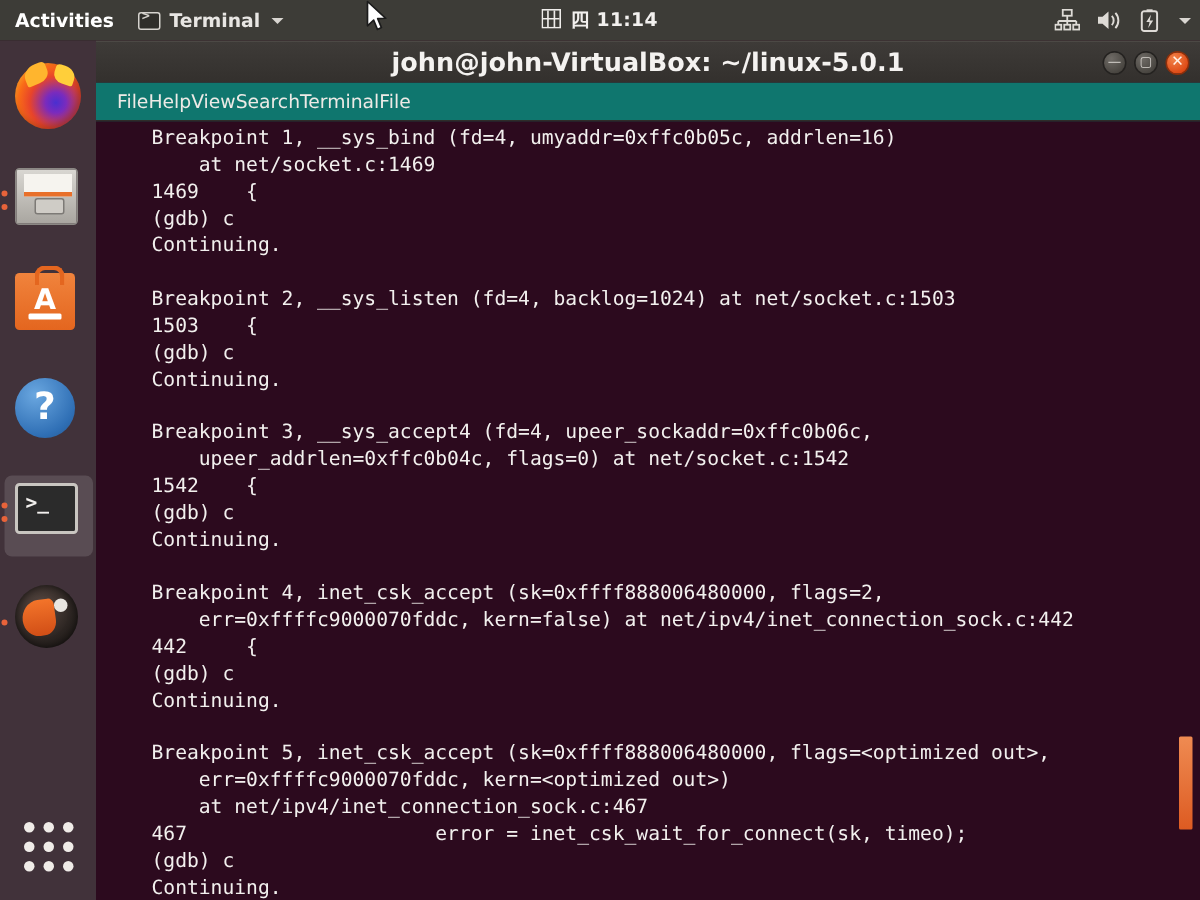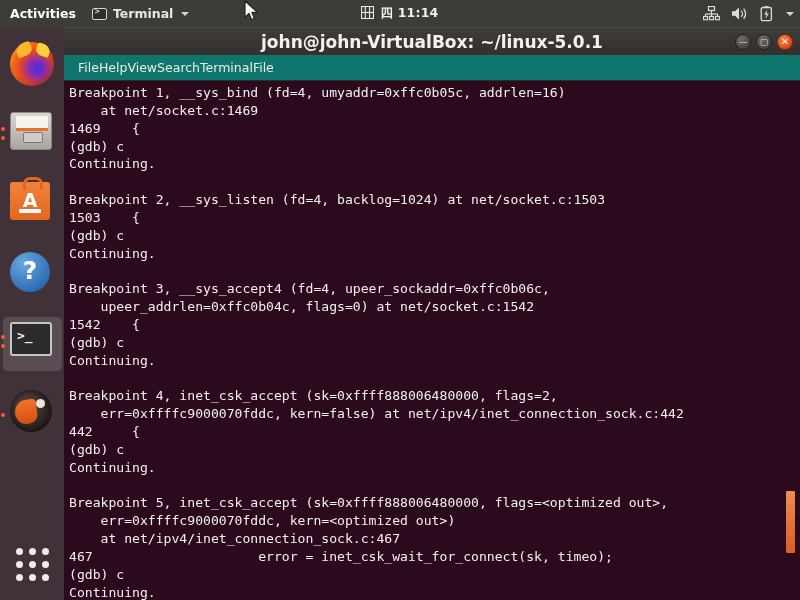--- a/index.html
+++ b/index.html
@@ -139,21 +139,21 @@
   .menu-item { font-size: 12.5px; color: #edeae6; }
 
   #termbody {
     position: absolute; left: 0; right: 0; top: 54px; bottom: 0;
     background: #2c0a1e; overflow: hidden;
     padding: 3px 0 0 5px;
   }
   #termtext {
     font-family: "DejaVu Sans Mono", monospace;
     font-size: 13.1px; line-height: 17.85px; color: #f2f0ee;
-    white-space: pre; letter-spacing: 0px;
+    white-space: pre; letter-spacing: 0px; margin-left: 32px;
   }
   #scrollbar { position: absolute; right: 4px; top: 54px; bottom: 0; width: 11px; }
   #scroll-thumb { position: absolute; left: 1px; width: 9px;
                   background: linear-gradient(#ef8b52,#dd5b22); border-radius: 1px; }
 
   
   #cursor { position: absolute; left: 244px; top: 0px; z-index: 60; }
 </style>
 </head>
 <body>

